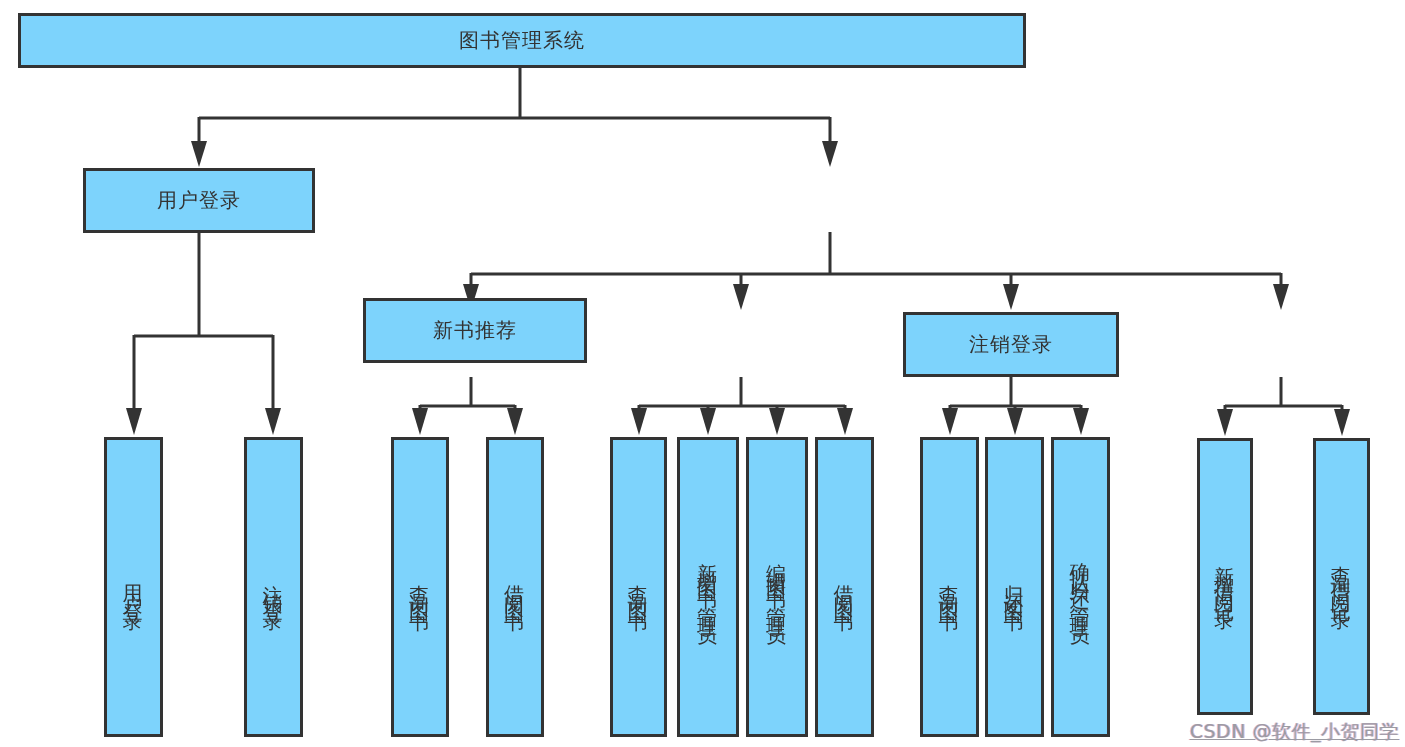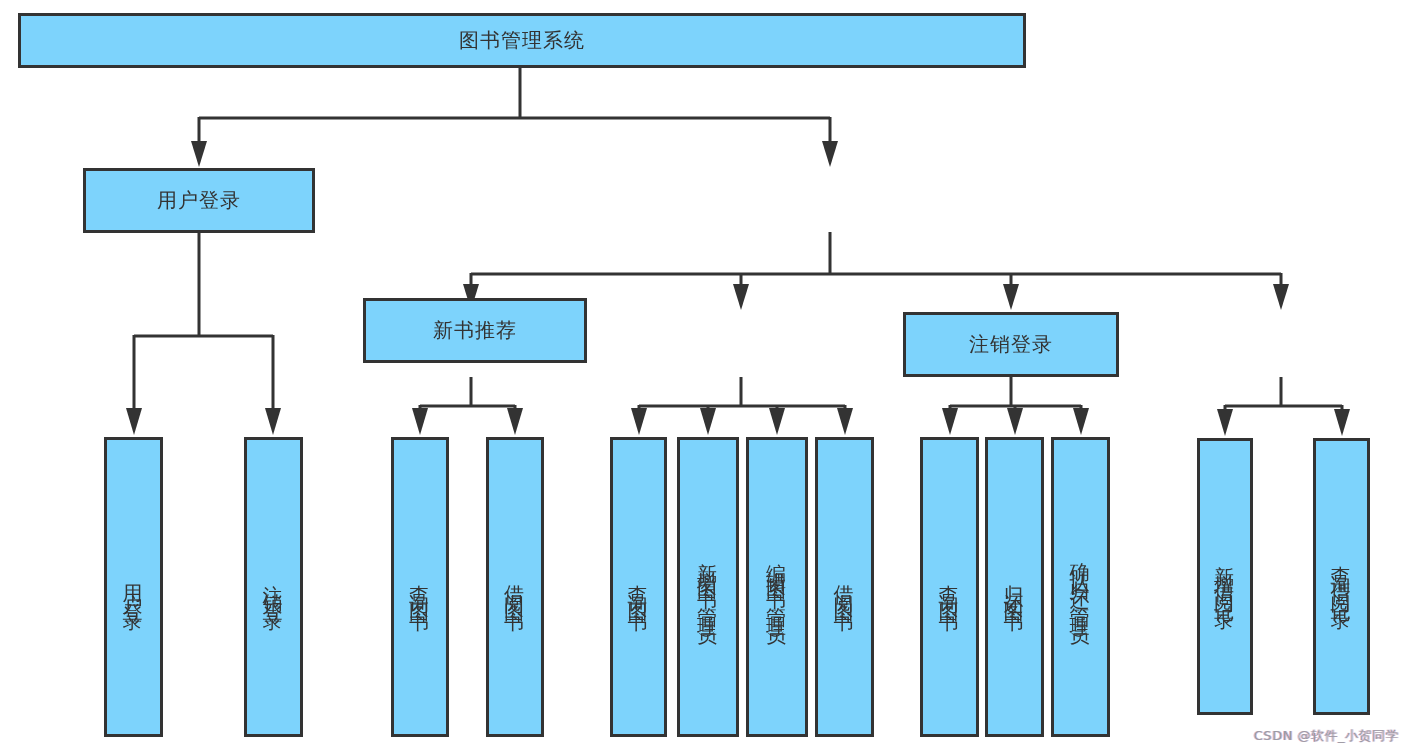--- a/index.html
+++ b/index.html
@@ -39,24 +39,25 @@
   }
   svg.edges{
     position:absolute;left:0;top:0;
     pointer-events:none;
   }
   .edges path{stroke:var(--line);stroke-width:3;fill:none;}
   .edges polygon{fill:var(--line);stroke:none;}
   .watermark{
     position:absolute;
     right:6px;bottom:2px;
-    font-size:13px;
+    font-size:19px;
     color:var(--wm);
     letter-spacing:.5px;
     text-shadow:-1px 0 0 rgba(225,95,95,.40), 1px 0 0 rgba(95,115,230,.40);
+    text-decoration:underline;
   }
 </style>
 </head>
 <body>
 
 <div class="canvas">
 
   <svg class="edges" width="1405" height="747" viewBox="0 0 1405 747">
 
     <g>

